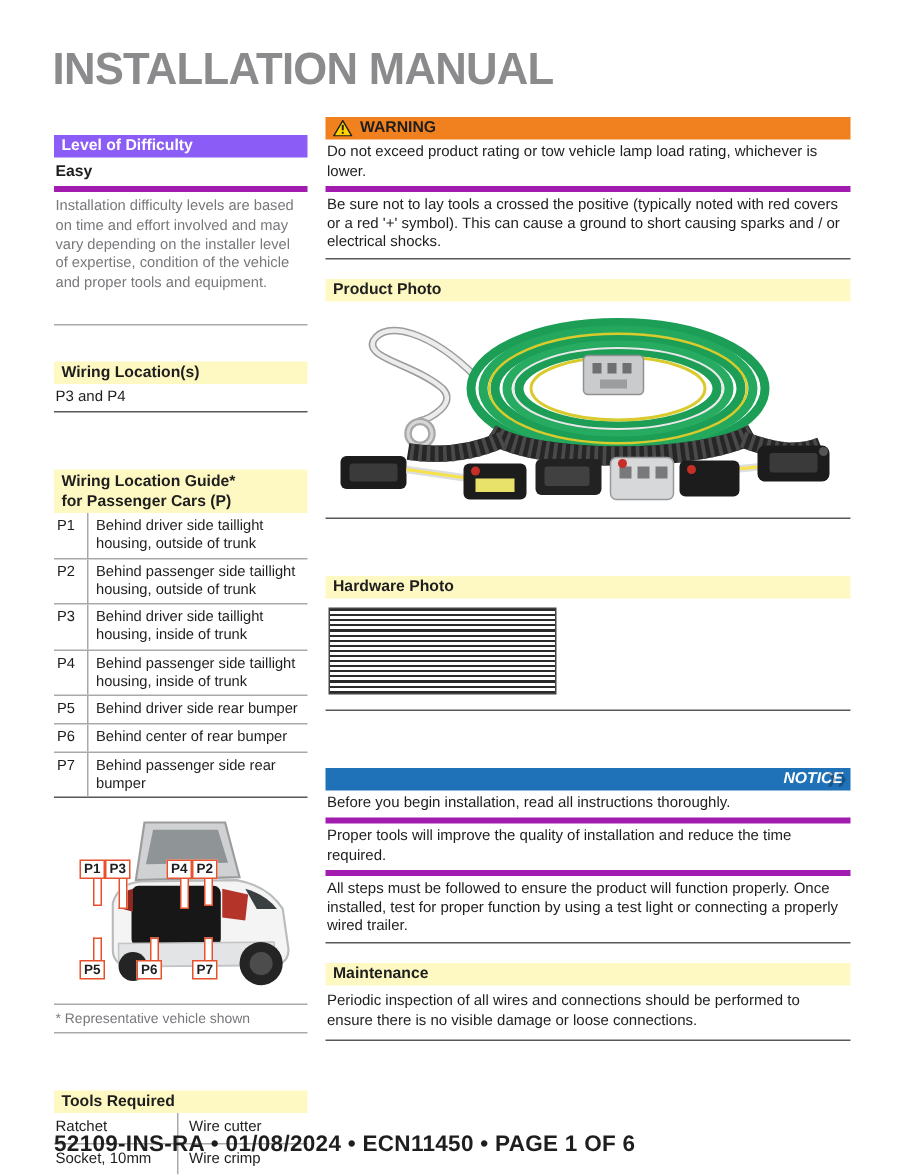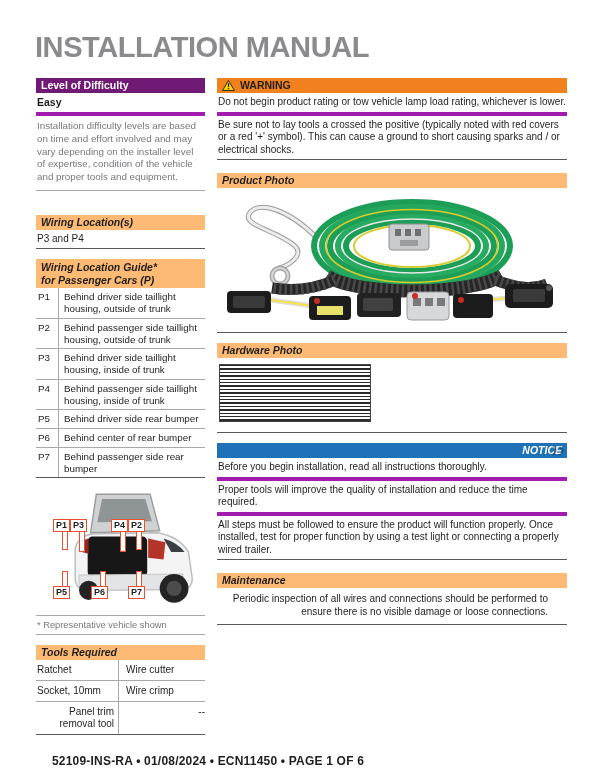--- a/index.html
+++ b/index.html
@@ -10,35 +10,35 @@
   .page-title{
     position:absolute;left:35px;top:30px;font-size:30px;font-weight:bold;
     color:#8b8b8e;letter-spacing:-0.5px;transform:scaleX(.97);transform-origin:left;
     white-space:nowrap;
   }
   .cols{position:absolute;left:36px;top:78px;width:531px;display:flex;gap:12px;}
   .col-left{width:169px;flex:none;}
   .col-right{width:350px;flex:none;}
 
   .band{height:15px;line-height:15px;padding:0 5px;font-size:10.5px;font-weight:bold;}
-  .band-teal{background:#701a75;color:#ffffff;}
-  .band-gray{background:#fdba74;color:#1e1e1e;font-style:italic;}
+  .band-teal{background:#8b5cf6;color:#ffffff;margin-top:12px;}
+  .band-gray{background:#fef9c3;color:#1e1e1e;}
   .band-orange{background:#f1801f;color:#1e1e1e;display:flex;align-items:center;gap:5px;}
   .band-blue{background:#1f72b8;color:#ffffff;font-style:italic;position:relative;text-align:right;}
   .band-2line{height:auto;line-height:1.2;padding:2px 5px;}
   .band-2line span{display:block;}
   .chev{position:absolute;right:3px;top:0;height:15px;line-height:15px;font-size:9px;
     color:rgba(0,0,0,.28);font-style:normal;letter-spacing:-1px;}
 
   .trow{font-size:10px;line-height:1.25;padding:3px 1px;border-bottom:4px solid #a21caf;}
   .end-dark{border-bottom:1.5px solid #57585a;}
   .bold-row{font-weight:bold;font-size:10.5px;}
-  .note{font-size:9.8px;line-height:1.3;color:#77787b;padding:4px 1px 6px 1px;
+  .note{font-size:9.8px;line-height:1.3;color:#77787b;padding:4px 1px 20px 1px;
     border-bottom:1px solid #a7a9ac;} .gap12{margin-top:24px;}
-  .gap22{margin-top:10px;} .gap13{margin-top:13px;}
+  .gap22{margin-top:38px;} .gap13{margin-top:13px;}
 
   .guide-row{display:flex;font-size:9.8px;line-height:1.2;border-bottom:1px solid #a7a9ac;}
   .gcode{width:20px;flex:none;padding:3px 0 3px 2px;border-right:1px solid #a7a9ac;}
   .gdesc{flex:1;padding:3px 0 3px 5px;}
   .guide-row:last-of-type{border-bottom:1.5px solid #57585a;}
 
   .tools-row{display:flex;font-size:10px;line-height:1.2;border-bottom:1px solid #a7a9ac;}
   .tc1{width:77px;flex:none;padding:4px 4px 4px 1px;border-right:1px solid #a7a9ac;}
   .tc2{flex:1;padding:4px 0 4px 7px;}
   .tools-row:last-of-type{border-bottom:1.5px solid #57585a;text-align:right;}
@@ -52,24 +52,24 @@
     border-top:none;z-index:2;}
   .stem-up{border:1px solid #e8512d;border-bottom:none;}
 
   .photo-box{height:140px;position:relative;border-bottom:1.5px solid #57585a;
     padding-bottom:4px;}
   .hw-box{border-bottom:1.5px solid #57585a;padding:6px 0 10px 2px;}
   .hw-stripes{width:150px;height:56px;
     background:repeating-linear-gradient(to bottom,#2b2b2b 0 1.4px,#ffffff 1.4px 3.4px);
     border:1px solid #444;}
   .warn-icon{width:13px;height:11px;flex:none;}
-  .maint-text{font-size:10px;line-height:1.3;padding:4px 1px 6px 1px;max-width:330px;text-align:right;
+  .maint-text{font-size:10px;line-height:1.3;padding:4px 1px 6px 1px;max-width:330px;
     }
   .maint-wrap{border-bottom:1.5px solid #57585a;}
-  .footer{position:absolute;left:52px;top:754px;font-size:12px;font-weight:bold;
+  .footer{position:absolute;left:36px;top:754px;font-size:15px;font-weight:bold;
     color:#1e1e1e;letter-spacing:.2px;}
 </style>
 </head>
 <body>
 
 <div class="page-title">INSTALLATION MANUAL</div>
 
 <div class="cols">
 
   <div class="col-left">
@@ -182,21 +182,21 @@
 
     <div>
       <div class="band band-orange">
         <svg class="warn-icon" viewBox="0 0 14 12">
           <polygon points="7,0.5 13.5,11.5 0.5,11.5" fill="#ffd200" stroke="#1e1e1e" stroke-width="1"></polygon>
           <rect x="6.3" y="3.5" width="1.4" height="4" fill="#1e1e1e"></rect>
           <rect x="6.3" y="8.6" width="1.4" height="1.4" fill="#1e1e1e"></rect>
         </svg>
         <span>WARNING</span>
       </div>
-      <div class="trow">Do not begin product rating or tow vehicle lamp load rating, whichever is lower.</div>
+      <div class="trow">Do not exceed product rating or tow vehicle lamp load rating, whichever is lower.</div>
       <div class="trow end-dark" style="max-width:348px;">Be sure not to lay tools a crossed the positive (typically noted with red covers or a red '+' symbol). This can cause a ground to short causing sparks and / or electrical shocks.</div>
     </div>
 
     <div class="gap13">
       <div class="band band-gray">Product Photo</div>
       <div class="photo-box">
         <svg viewBox="0 0 350 140" width="350" height="140">
 
           <path d="M100,50 C70,20 40,12 32,26 C26,38 60,42 78,58 C88,68 70,78 62,80" fill="none" stroke="#9b9b9b" stroke-width="5"></path>
           <path d="M100,50 C70,20 40,12 32,26 C26,38 60,42 78,58 C88,68 70,78 62,80" fill="none" stroke="#ececec" stroke-width="3"></path>

